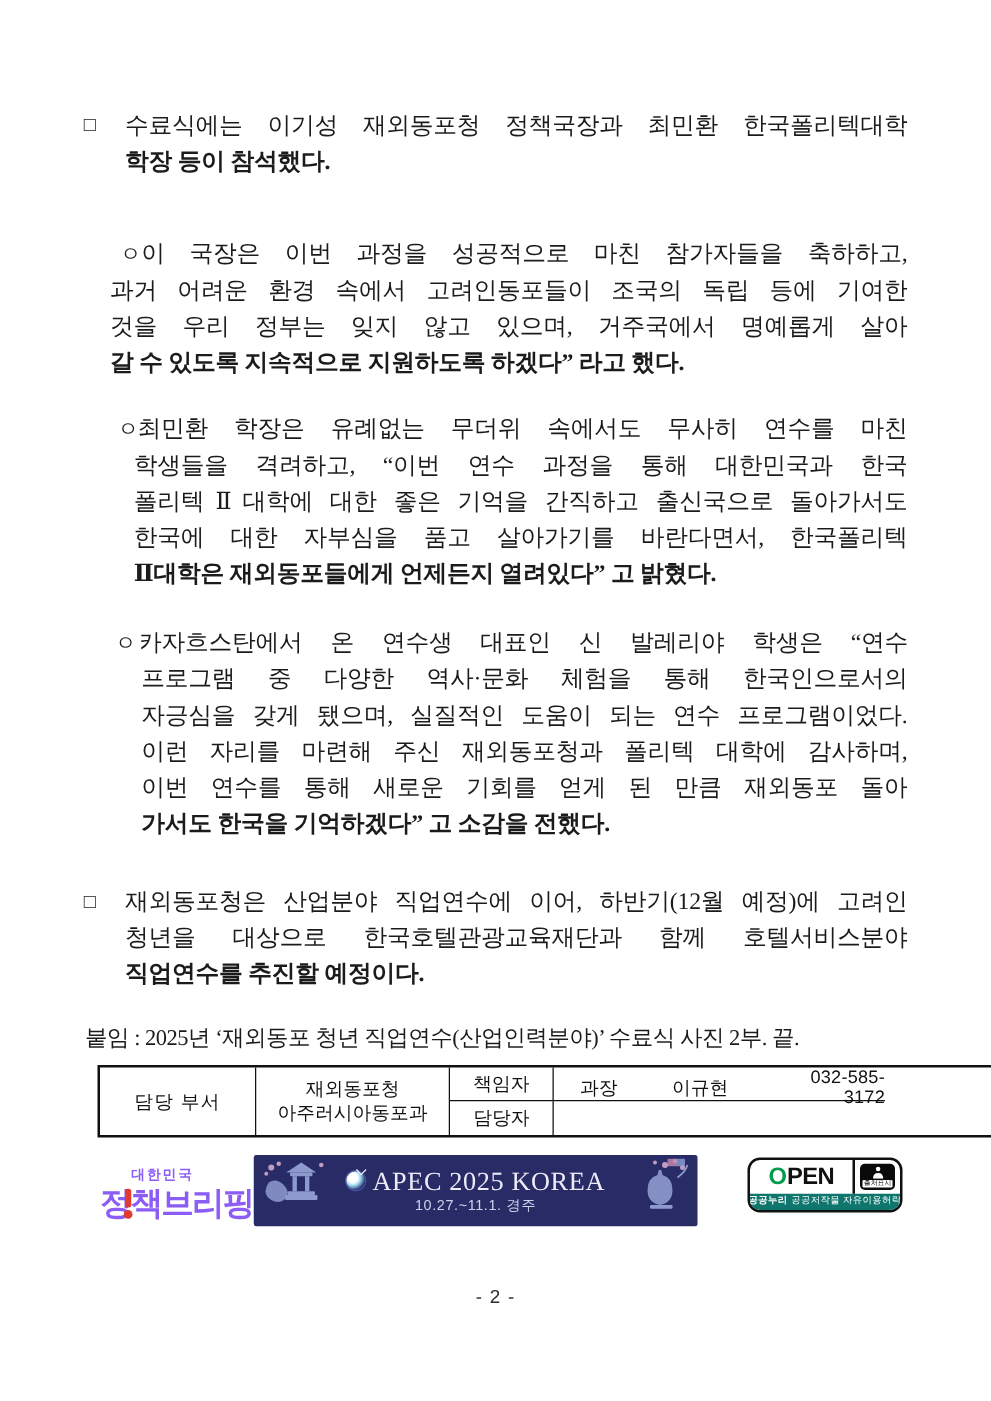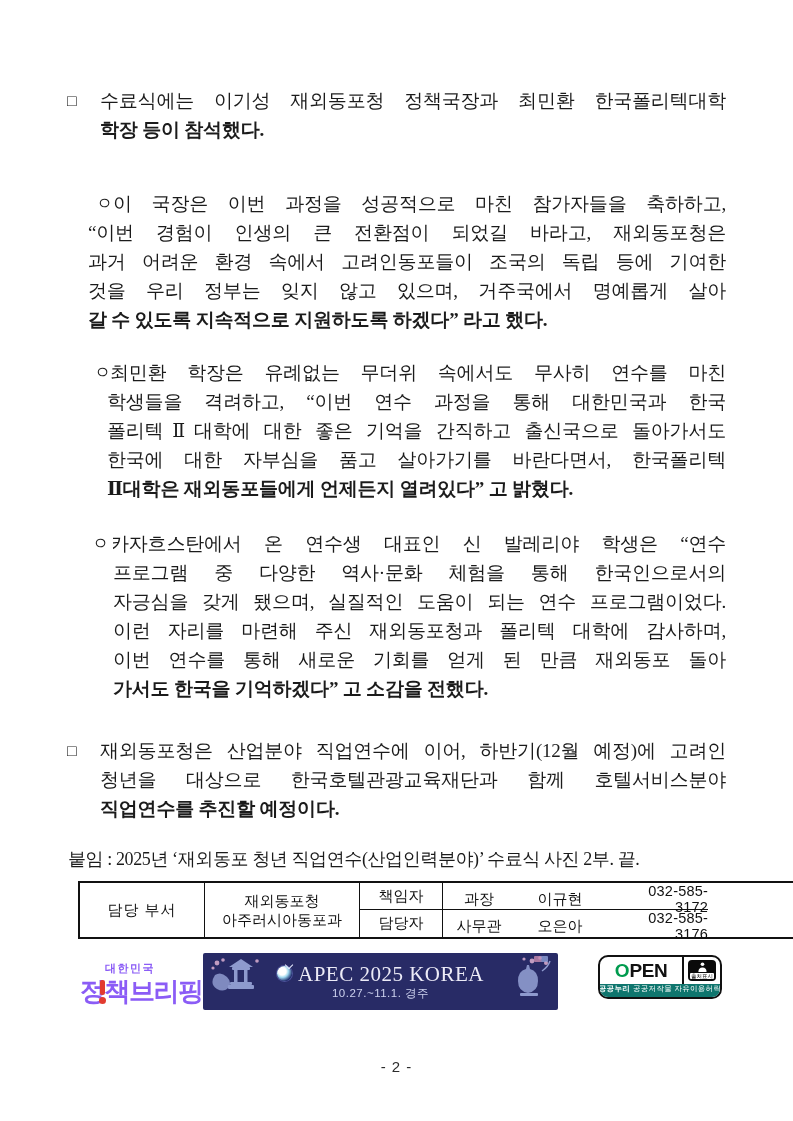--- a/index.html
+++ b/index.html
@@ -146,21 +146,20 @@
 
   <div class="para p1">
     <span class="bullet">□</span>
     <div class="line first">수료식에는 이기성 재외동포청 정책국장과 최민환 한국폴리텍대학</div>
     <div class="line last">학장 등이 참석했다.</div>
   </div>
 
   <div class="para p2">
     <span class="bullet">ㅇ</span>
     <div class="line first">이 국장은 이번 과정을 성공적으로 마친 참가자들을 축하하고,</div>
-    <div class="line">“이번 경험이 인생의 큰 전환점이 되었길 바라고, 재외동포청은</div>
     <div class="line">과거 어려운 환경 속에서 고려인동포들이 조국의 독립 등에 기여한</div>
     <div class="line">것을 우리 정부는 잊지 않고 있으며, 거주국에서 명예롭게 살아</div>
     <div class="line last">갈 수 있도록 지속적으로 지원하도록 하겠다” 라고 했다.</div>
   </div>
 
   <div class="para p3">
     <span class="bullet">ㅇ</span>
     <div class="line first">최민환 학장은 유례없는 무더위 속에서도 무사히 연수를 마친</div>
     <div class="line">학생들을 격려하고, “이번 연수 과정을 통해 대한민국과 한국</div>
     <div class="line">폴리텍Ⅱ대학에 대한 좋은 기억을 간직하고 출신국으로 돌아가서도</div>
@@ -193,25 +192,20 @@
       <div>재외동포청</div>
       <div>아주러시아동포과</div>
     </div>
     <div class="cell c-role1">책임자</div>
     <div class="c-info c-info1">
       <div class="t">과장</div>
       <div class="n">이규현</div>
       <div class="ph">032-585-3172</div>
     </div>
     <div class="cell c-role2">담당자</div>
-    <div class="c-info c-info2">
-      <div class="t">사무관</div>
-      <div class="n">오은아</div>
-      <div class="ph">032-585-3176</div>
-    </div>
   </div>
 
   <div class="footer">
 
     <div class="pb-logo">
       <div class="pb-small">대한민국</div>
       <div class="pb-big">
         <span>정책브리핑</span>
         <span class="pb-red-bar"></span>
         <span class="pb-red-dot"></span>

